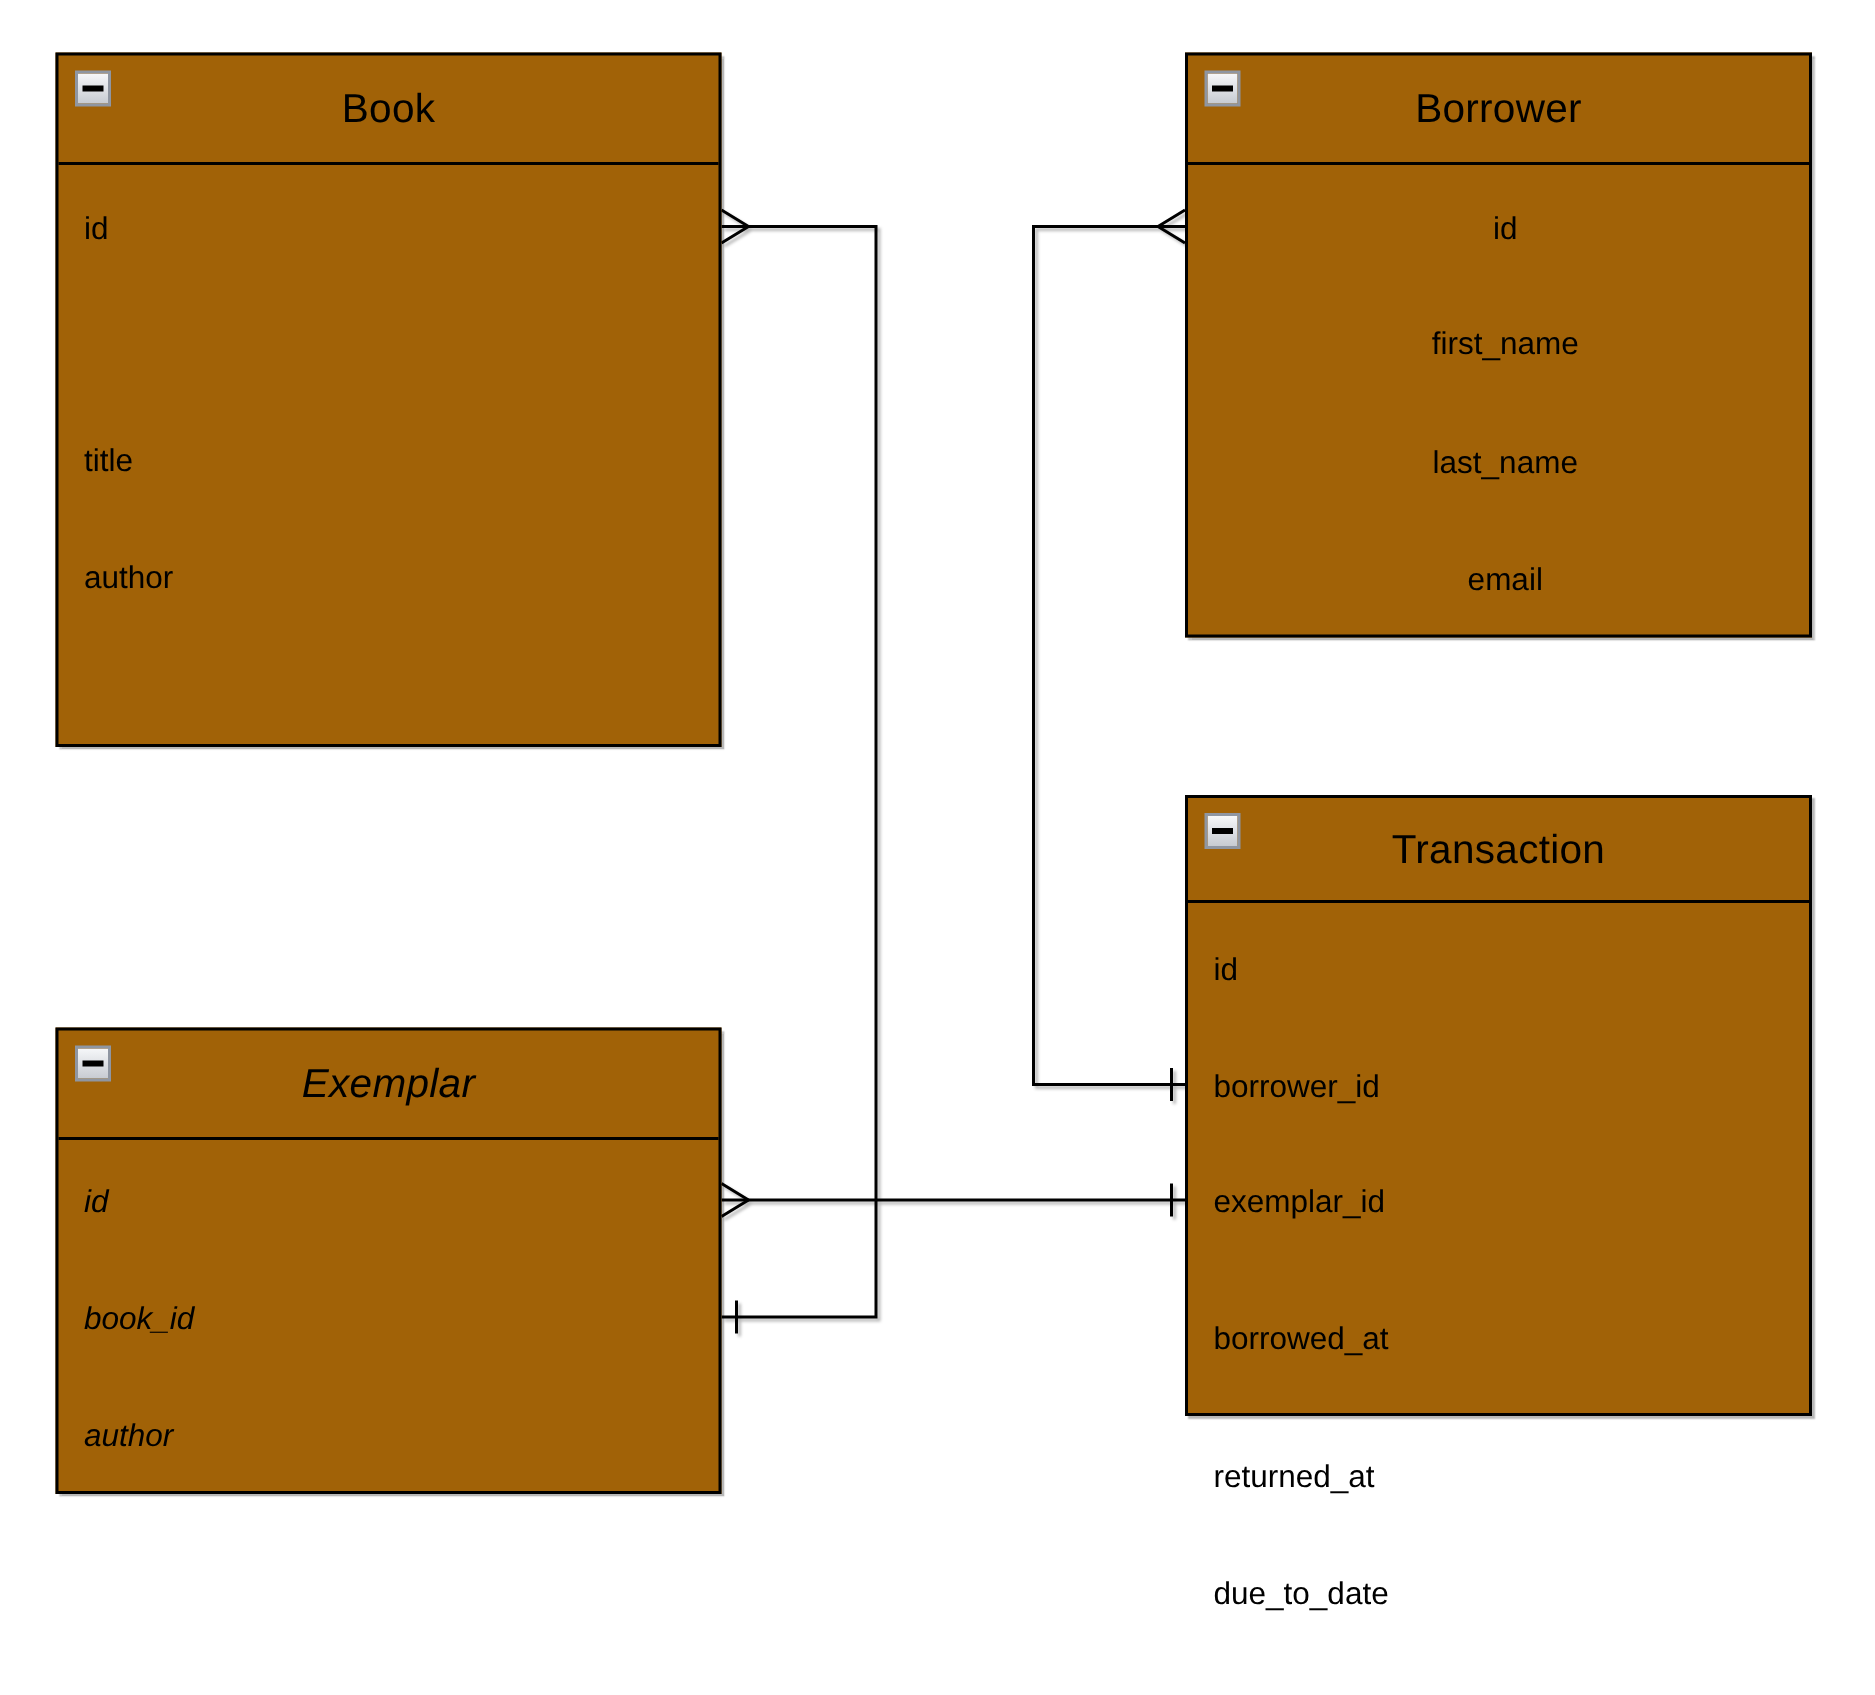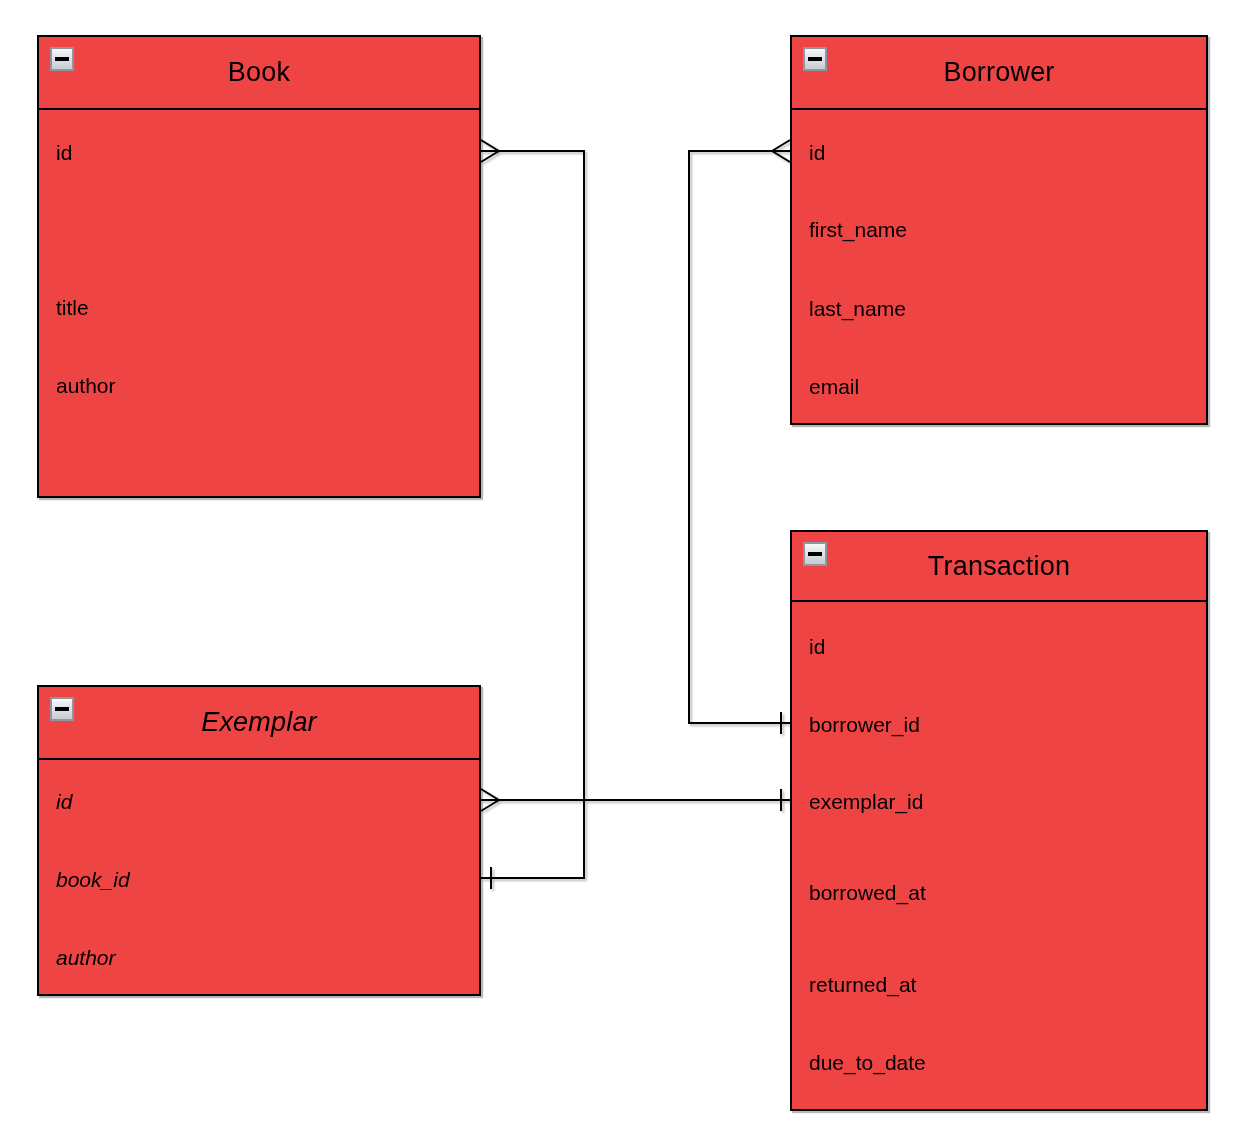--- a/index.html
+++ b/index.html
@@ -13,21 +13,21 @@
   }
   svg.connectors{
     position:absolute;left:0;top:0;
     filter:drop-shadow(2px 2px 1px rgba(0,0,0,0.28));
   }
   svg.connectors path{stroke:#000;stroke-width:2;fill:none;}
   .entity{
     position:absolute;
     box-sizing:border-box;
     border:2px solid #000;
-    background:#ef4444;
+    background:#a16207;
     box-shadow:2px 2px 1px rgba(0,0,0,0.28);
   }
   .entity-header{
     position:relative;
     box-sizing:border-box;
     border-bottom:2px solid #000;
     height:73px;
     display:flex;align-items:center;justify-content:center;
   }
   #transaction .entity-header{height:70px;}
@@ -58,23 +58,23 @@
   
   #book .r0{top:102px}      #book .r1{top:179px}      #book .r2{top:257px}
   #book .r3{top:335px}      #book .r4{top:413px}
   #borrower .r0{top:102px}  #borrower .r1{top:179px}  #borrower .r2{top:258px}
   #borrower .r3{top:336px}
   #exemplar .r0{top:101px}  #exemplar .r1{top:179px}  #exemplar .r2{top:257px}
   #transaction .r0{top:101px} #transaction .r1{top:179px} #transaction .r2{top:256px}
   #transaction .r3{top:347px} #transaction .r4{top:439px} #transaction .r5{top:517px}
   
   #book{left:37px;top:35px;width:444px;height:463px;}
-  #borrower{left:790px;top:35px;width:418px;height:390px;}
+  #borrower{left:790px;top:35px;width:418px;height:390px;text-align:center;}
   #exemplar{left:37px;top:685px;width:444px;height:311px;font-style:italic;}
-  #transaction{left:790px;top:530px;width:418px;height:581px;}
+  #transaction{left:790px;top:530px;width:418px;height:414px;}
 </style>
 </head>
 <body>
 
 <div class="canvas">
 
   <svg class="connectors" width="1250" height="1130" viewBox="0 0 1250 1130">
 
     <g>
       <path d="M481 151 H584 V878 H481"></path>

